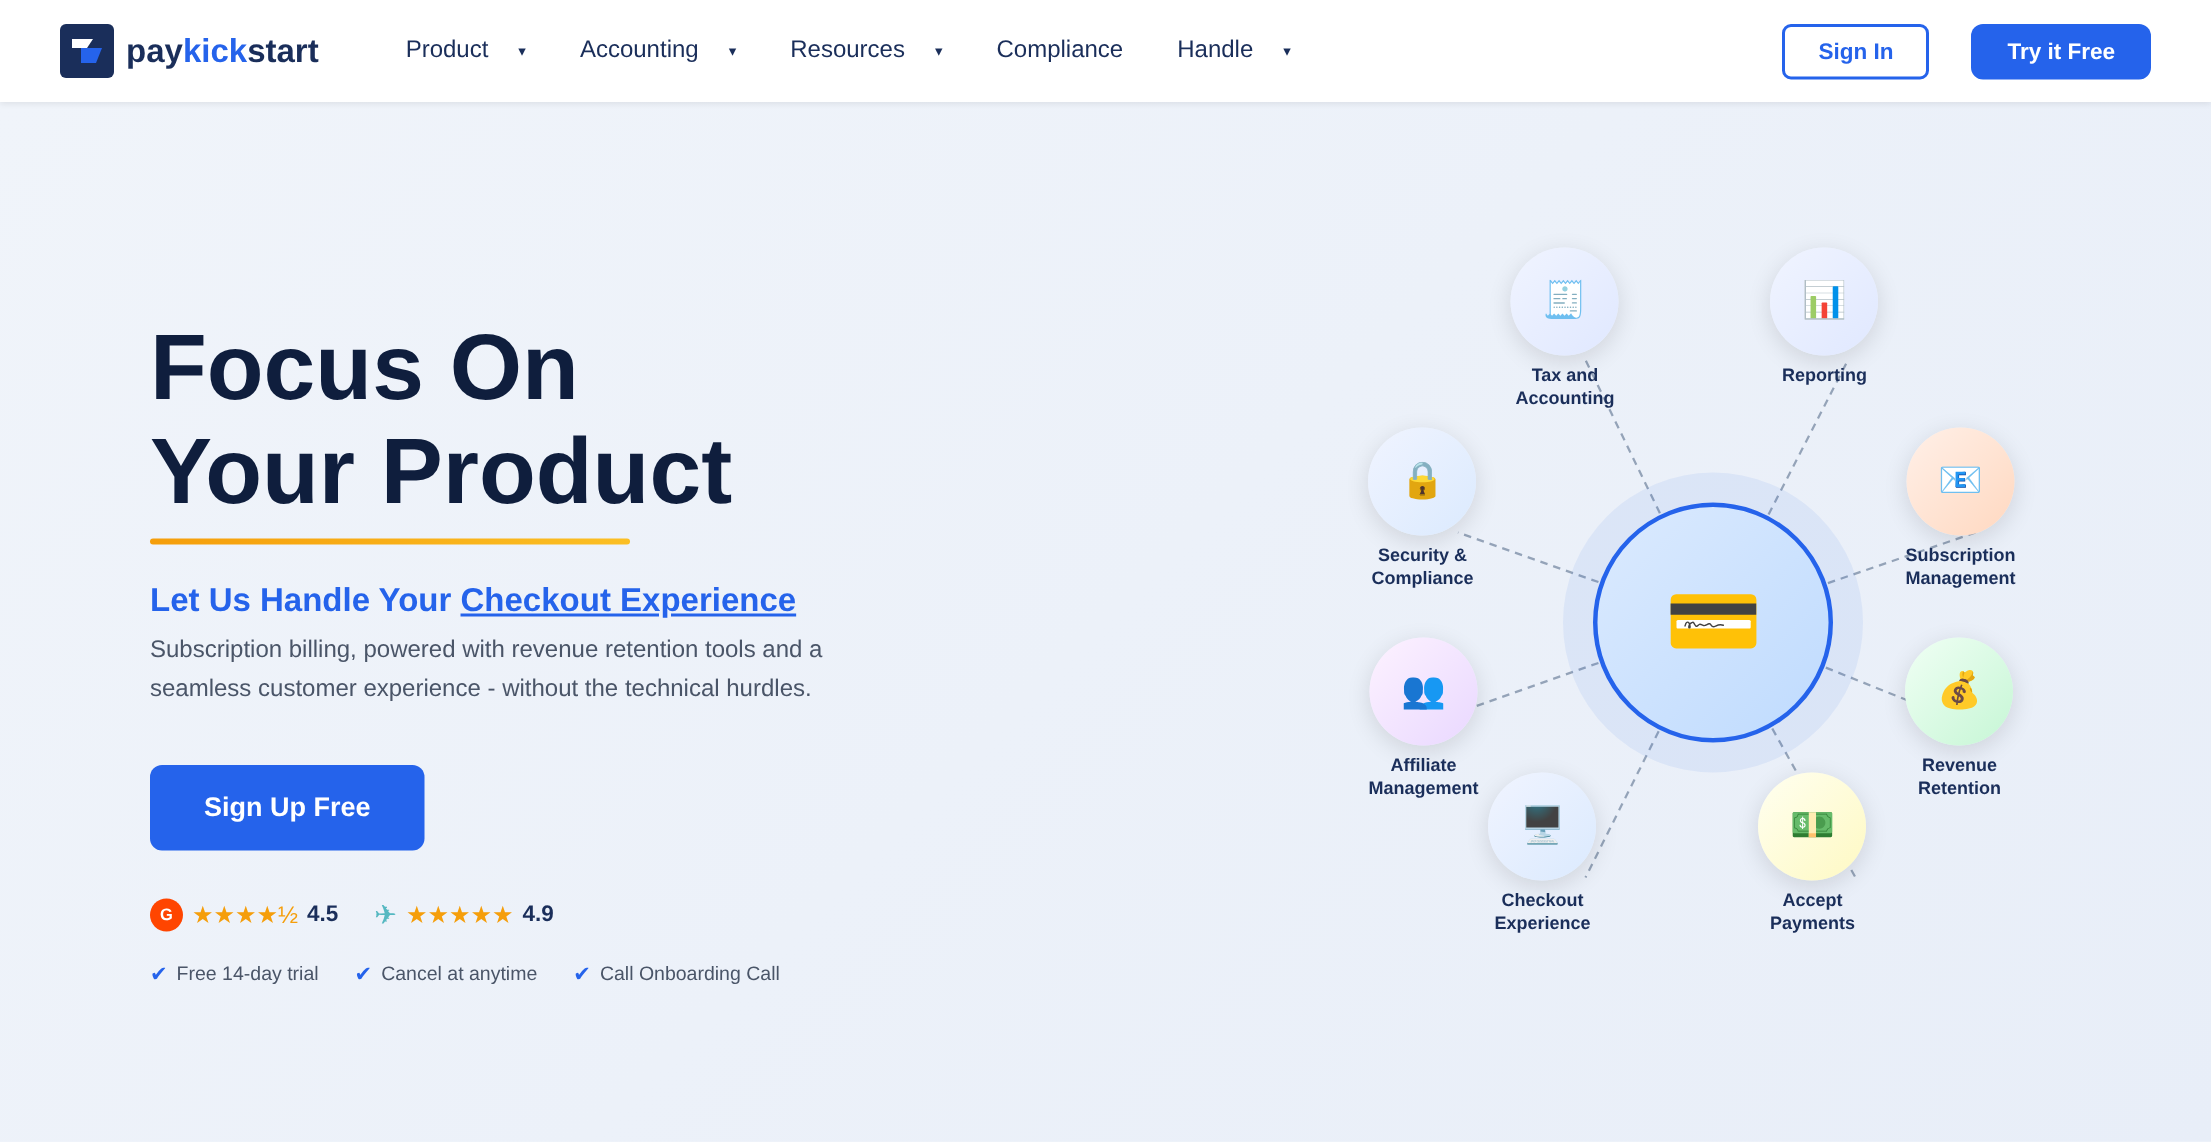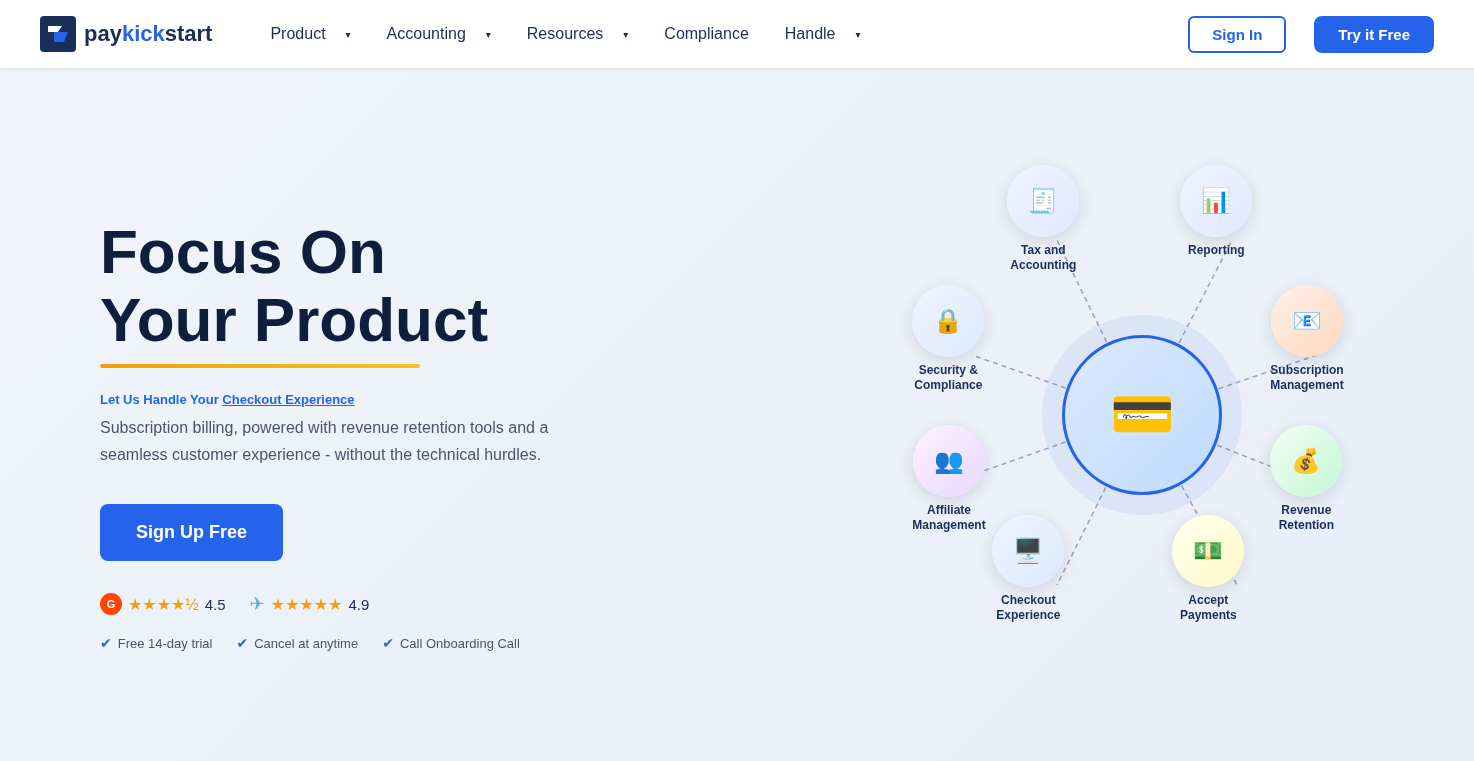--- a/index.html
+++ b/index.html
@@ -96,21 +96,21 @@
       margin-bottom: 10px;
     }
     .title-underline {
       width: 320px;
       height: 4px;
       background: linear-gradient(90deg, #f59e0b, #fbbf24);
       margin-bottom: 24px;
       border-radius: 2px;
     }
     .hero-subtitle {
-      font-size: 13px;
+      font-size: 22px;
       font-weight: 700;
       color: #2563eb;
       margin-bottom: 8px;
     }
     .hero-subtitle span { text-decoration: underline; }
     .hero-desc {
       font-size: 16px;
       color: #4a5568;
       line-height: 1.65;
       max-width: 520px;
@@ -146,21 +146,21 @@
       align-items: center;
       gap: 24px;
       margin-bottom: 20px;
     }
     .rating-item {
       display: flex;
       align-items: center;
       gap: 6px;
     }
     .stars { color: #f59e0b; font-size: 16px; }
-    .rating-score { font-weight: 400; color: #1a2e5a; font-size: 15px; }
+    .rating-score { font-weight: 700; color: #1a2e5a; font-size: 15px; }
     .g2-badge {
       width: 22px; height: 22px;
       background: #ff4500;
       border-radius: 50%;
       display: flex; align-items: center; justify-content: center;
       color: white; font-size: 11px; font-weight: 900;
     }
     .trust-items {
       display: flex;
       gap: 24px;

